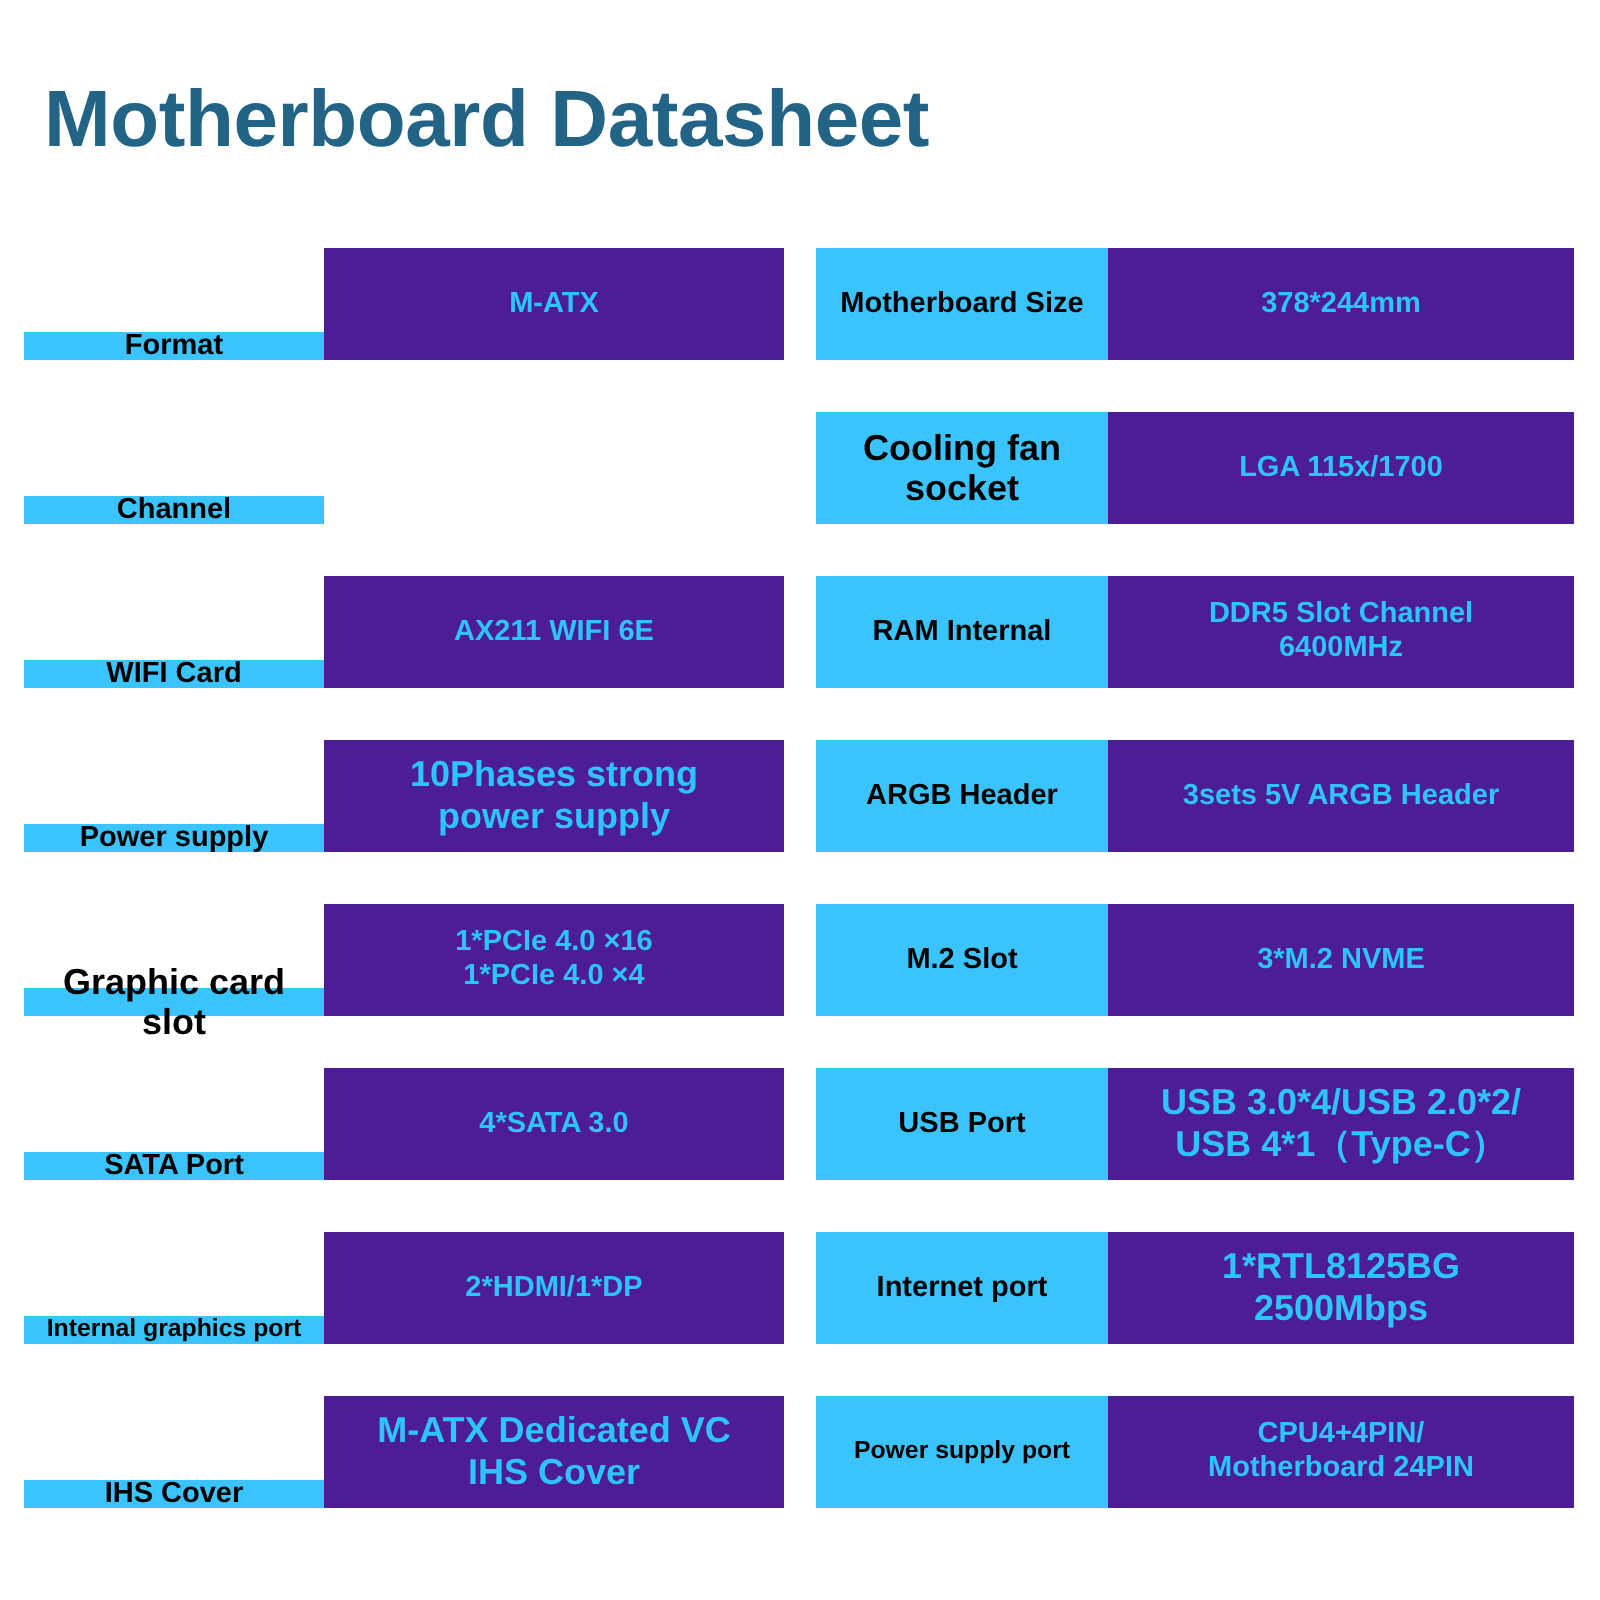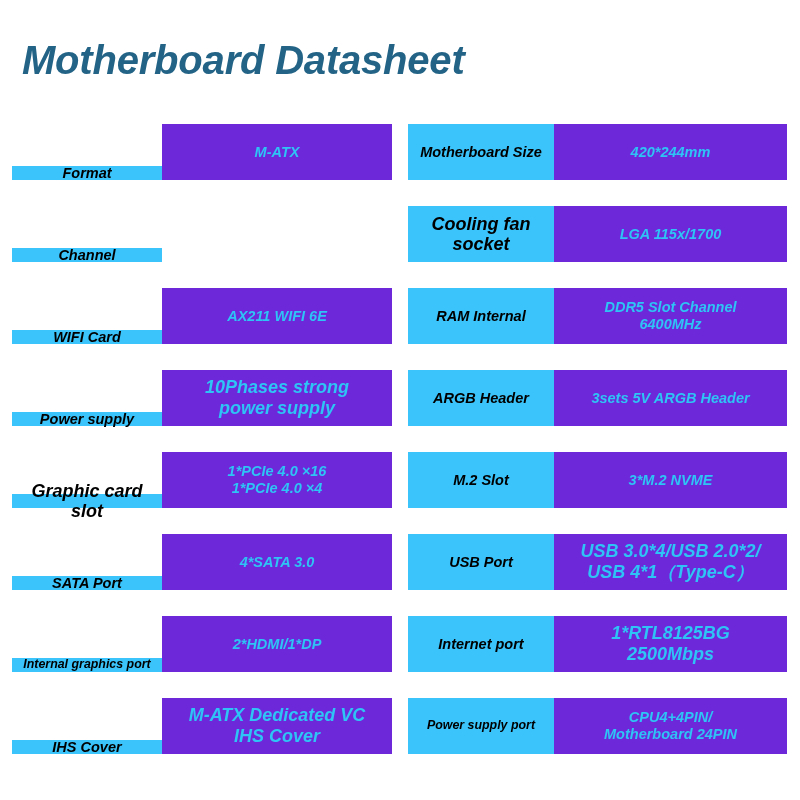--- a/index.html
+++ b/index.html
@@ -11,21 +11,20 @@
     height: 800px;
     background: #ffffff;
     font-family: "Liberation Sans", sans-serif;
     overflow: hidden;
   }
   #page {
     position: relative;
     width: 800px;
     height: 784px;
     box-sizing: border-box;
-    font-style: italic;
   }
   #page-title {
     position: absolute;
     left: 22px;
     top: 38px;
     font-size: 40px;
     font-weight: bold;
     color: #236486;
     letter-spacing: -0.2px;
     line-height: 1.1;
@@ -70,21 +69,21 @@
     justify-content: center;
     text-align: center;
     font-weight: bold;
     font-size: 14.5px;
     line-height: 1.12;
     padding: 0 4px;
     box-sizing: border-box;
     flex: 0 0 auto;
   }
   .cell-value {
-    background: #6d28d9;
+    background: #4c1d95;
     color: #2ec4f5;
     display: flex;
     align-items: center;
     justify-content: center;
     text-align: center;
     font-weight: bold;
     font-size: 14.5px;
     line-height: 1.15;
     padding: 0 18px;
     box-sizing: border-box;
@@ -147,21 +146,21 @@
         <div class="cell-label">IHS Cover</div>
         <div class="cell-value fs-sm">M-ATX Dedicated VC IHS Cover</div>
       </div>
 
     </div>
 
     <div class="spec-column right">
 
       <div class="spec-row">
         <div class="cell-label">Motherboard Size</div>
-        <div class="cell-value">420*244mm</div>
+        <div class="cell-value">378*244mm</div>
       </div>
 
       <div class="spec-row">
         <div class="cell-label fs-sm">Cooling fan socket</div>
         <div class="cell-value">LGA 115x/1700</div>
       </div>
 
       <div class="spec-row">
         <div class="cell-label">RAM Internal</div>
         <div class="cell-value">DDR5 Slot Channel

